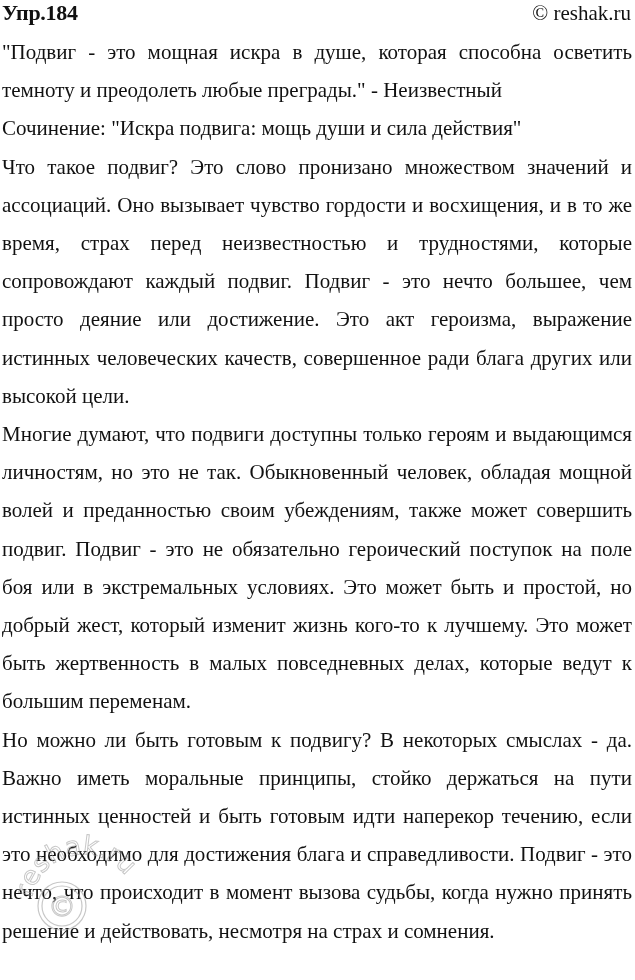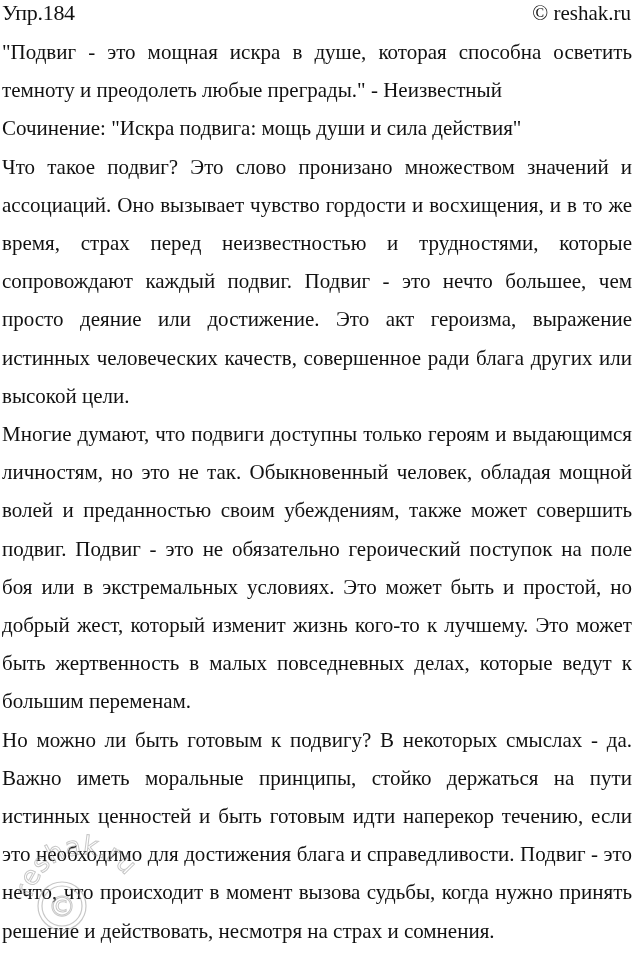--- a/index.html
+++ b/index.html
@@ -20,21 +20,21 @@
       top: 0;
       left: 0;
       width: 635px;
       height: 30px;
     }
     .ex-title {
       position: absolute;
       left: 2px;
       top: 0px;
       font-size: 22px;
-      font-weight: normal;
+      font-weight: bold;
       line-height: 26px;
       letter-spacing: -0.3px;
     }
     .copyright {
       position: absolute;
       right: 4px;
       top: 0px;
       font-size: 21px;
       line-height: 26px;
       text-align: right;

